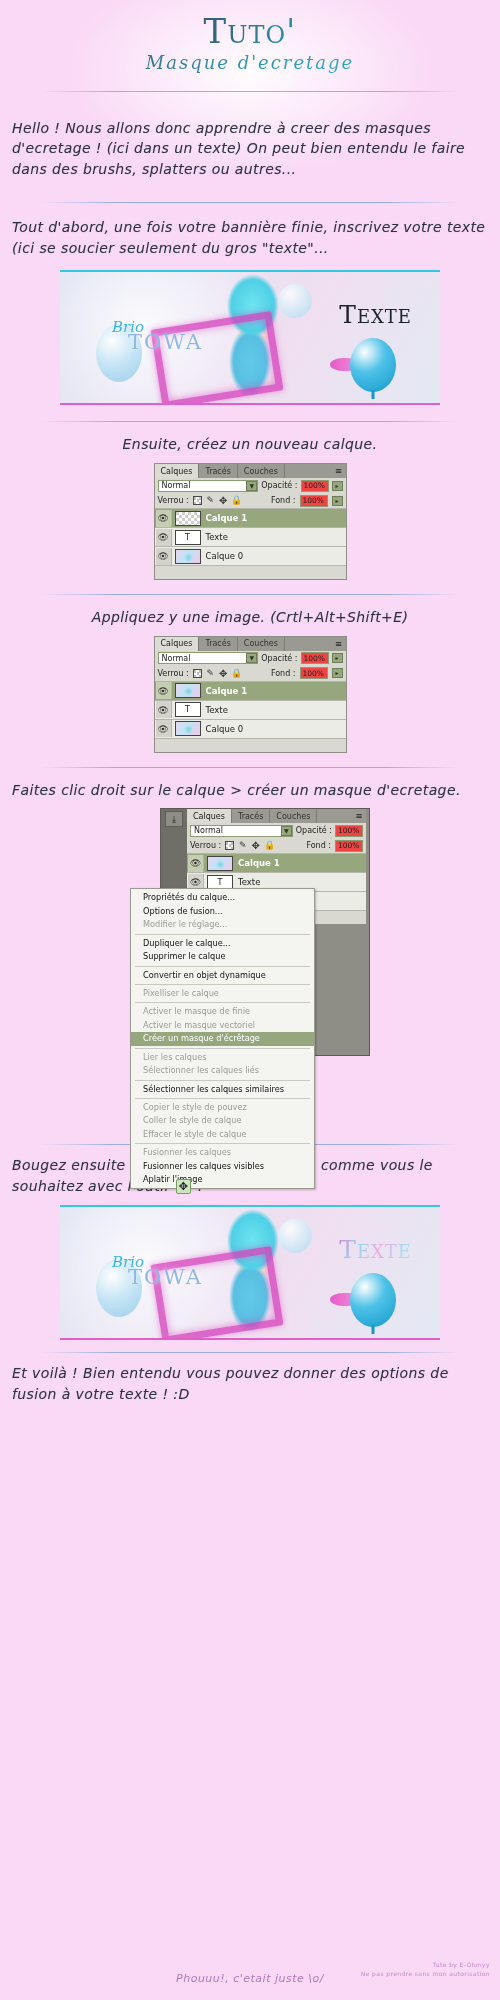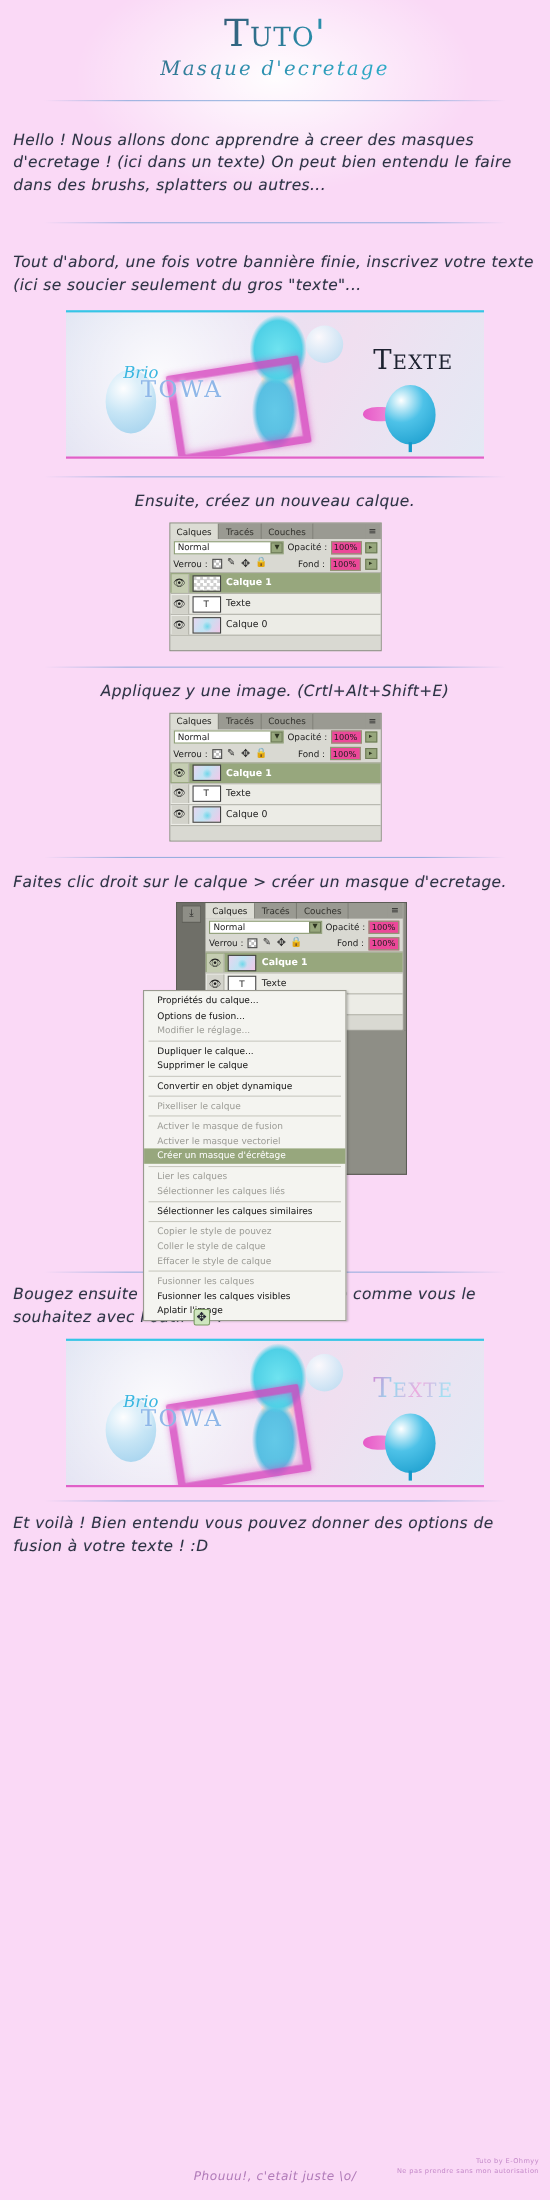--- a/index.html
+++ b/index.html
@@ -146,21 +146,21 @@
     display:flex; align-items:center; justify-content:space-between;
     padding:0 0 0 3px; font-size:8px;
   }
   .ps-caret {
     width:11px; height:10px; background:#97a77d; border:1px solid #6f7d58;
     display:flex; align-items:center; justify-content:center;
     color:#2c3320; font-size:6px; line-height:1;
   }
   .ps-lbl { font-size:8px; white-space:nowrap; }
   .ps-num {
-    width:28px; height:12px; background:#ec4899; border:1px solid #8b9b72;
+    width:28px; height:12px; background:#ef4444; border:1px solid #8b9b72;
     font-size:7.5px; display:flex; align-items:center; padding-left:2px;
   }
   .ps-lockrow { display:flex; align-items:center; height:15px; padding:0 3px; gap:4px; background:#d9d9d2;text-align:center; }
   .ic { width:9px;height:9px; display:inline-block; position:relative;}
   .ic-trans{background:
      conic-gradient(#fff 0 25%, #bdbdbd 0 50%, #fff 0 75%, #bdbdbd 0);
      background-size:5px 5px; border:1px solid #4a4a4a;}
   .ic-brush{color:#333; font-size:9px; line-height:9px;}
   .ic-move{color:#333; font-size:10px; line-height:9px;}
   .ic-lock{color:#222; font-size:9px; line-height:9px;}
@@ -243,21 +243,21 @@
   <div class="hdr">
     <div class="tuto">Tuto'</div>
     <div class="subtitle">Masque d'ecretage</div>
     <div class="rule"></div>
   </div>
 
   <div class="hw" style="margin-top:26px;">Hello ! Nous allons donc apprendre à creer des masques d'ecretage ! (ici dans un texte) On peut bien entendu le faire dans des brushs, splatters ou autres...</div>
 
   <div class="rule" style="margin-top:22px;"></div>
 
-  <div class="hw" style="margin-top:26px;font-style:italic;">Tout d'abord, une fois votre bannière finie, inscrivez votre texte (ici se soucier seulement du gros "texte"...</div>
+  <div class="hw" style="margin-top:14px;font-style:italic;">Tout d'abord, une fois votre bannière finie, inscrivez votre texte (ici se soucier seulement du gros "texte"...</div>
 
   <div class="banner">
     <div class="bubble b1"></div>
     <div class="bubble b2"></div>
     <div class="girl"></div>
     <div class="frame"></div>
     <div class="fish"></div>
     <div class="bubble b3"></div>
     <div class="brio">Brio</div>
     <div class="towa">TOWA</div>
@@ -427,21 +427,21 @@
         <div class="mi">Options de fusion...</div>
         <div class="mi dis">Modifier le réglage...</div>
         <div class="msep"></div>
         <div class="mi">Dupliquer le calque...</div>
         <div class="mi">Supprimer le calque</div>
         <div class="msep"></div>
         <div class="mi">Convertir en objet dynamique</div>
         <div class="msep"></div>
         <div class="mi dis">Pixelliser le calque</div>
         <div class="msep"></div>
-        <div class="mi dis">Activer le masque de fusion</div>
+        <div class="mi dis">Activer le masque de finie</div>
         <div class="mi dis">Activer le masque vectoriel</div>
         <div class="mi hl">Créer un masque d'écrêtage</div>
         <div class="msep"></div>
         <div class="mi dis">Lier les calques</div>
         <div class="mi dis">Sélectionner les calques liés</div>
         <div class="msep"></div>
         <div class="mi">Sélectionner les calques similaires</div>
         <div class="msep"></div>
         <div class="mi dis">Copier le style de pouvez</div>
         <div class="mi dis">Coller le style de calque</div>

